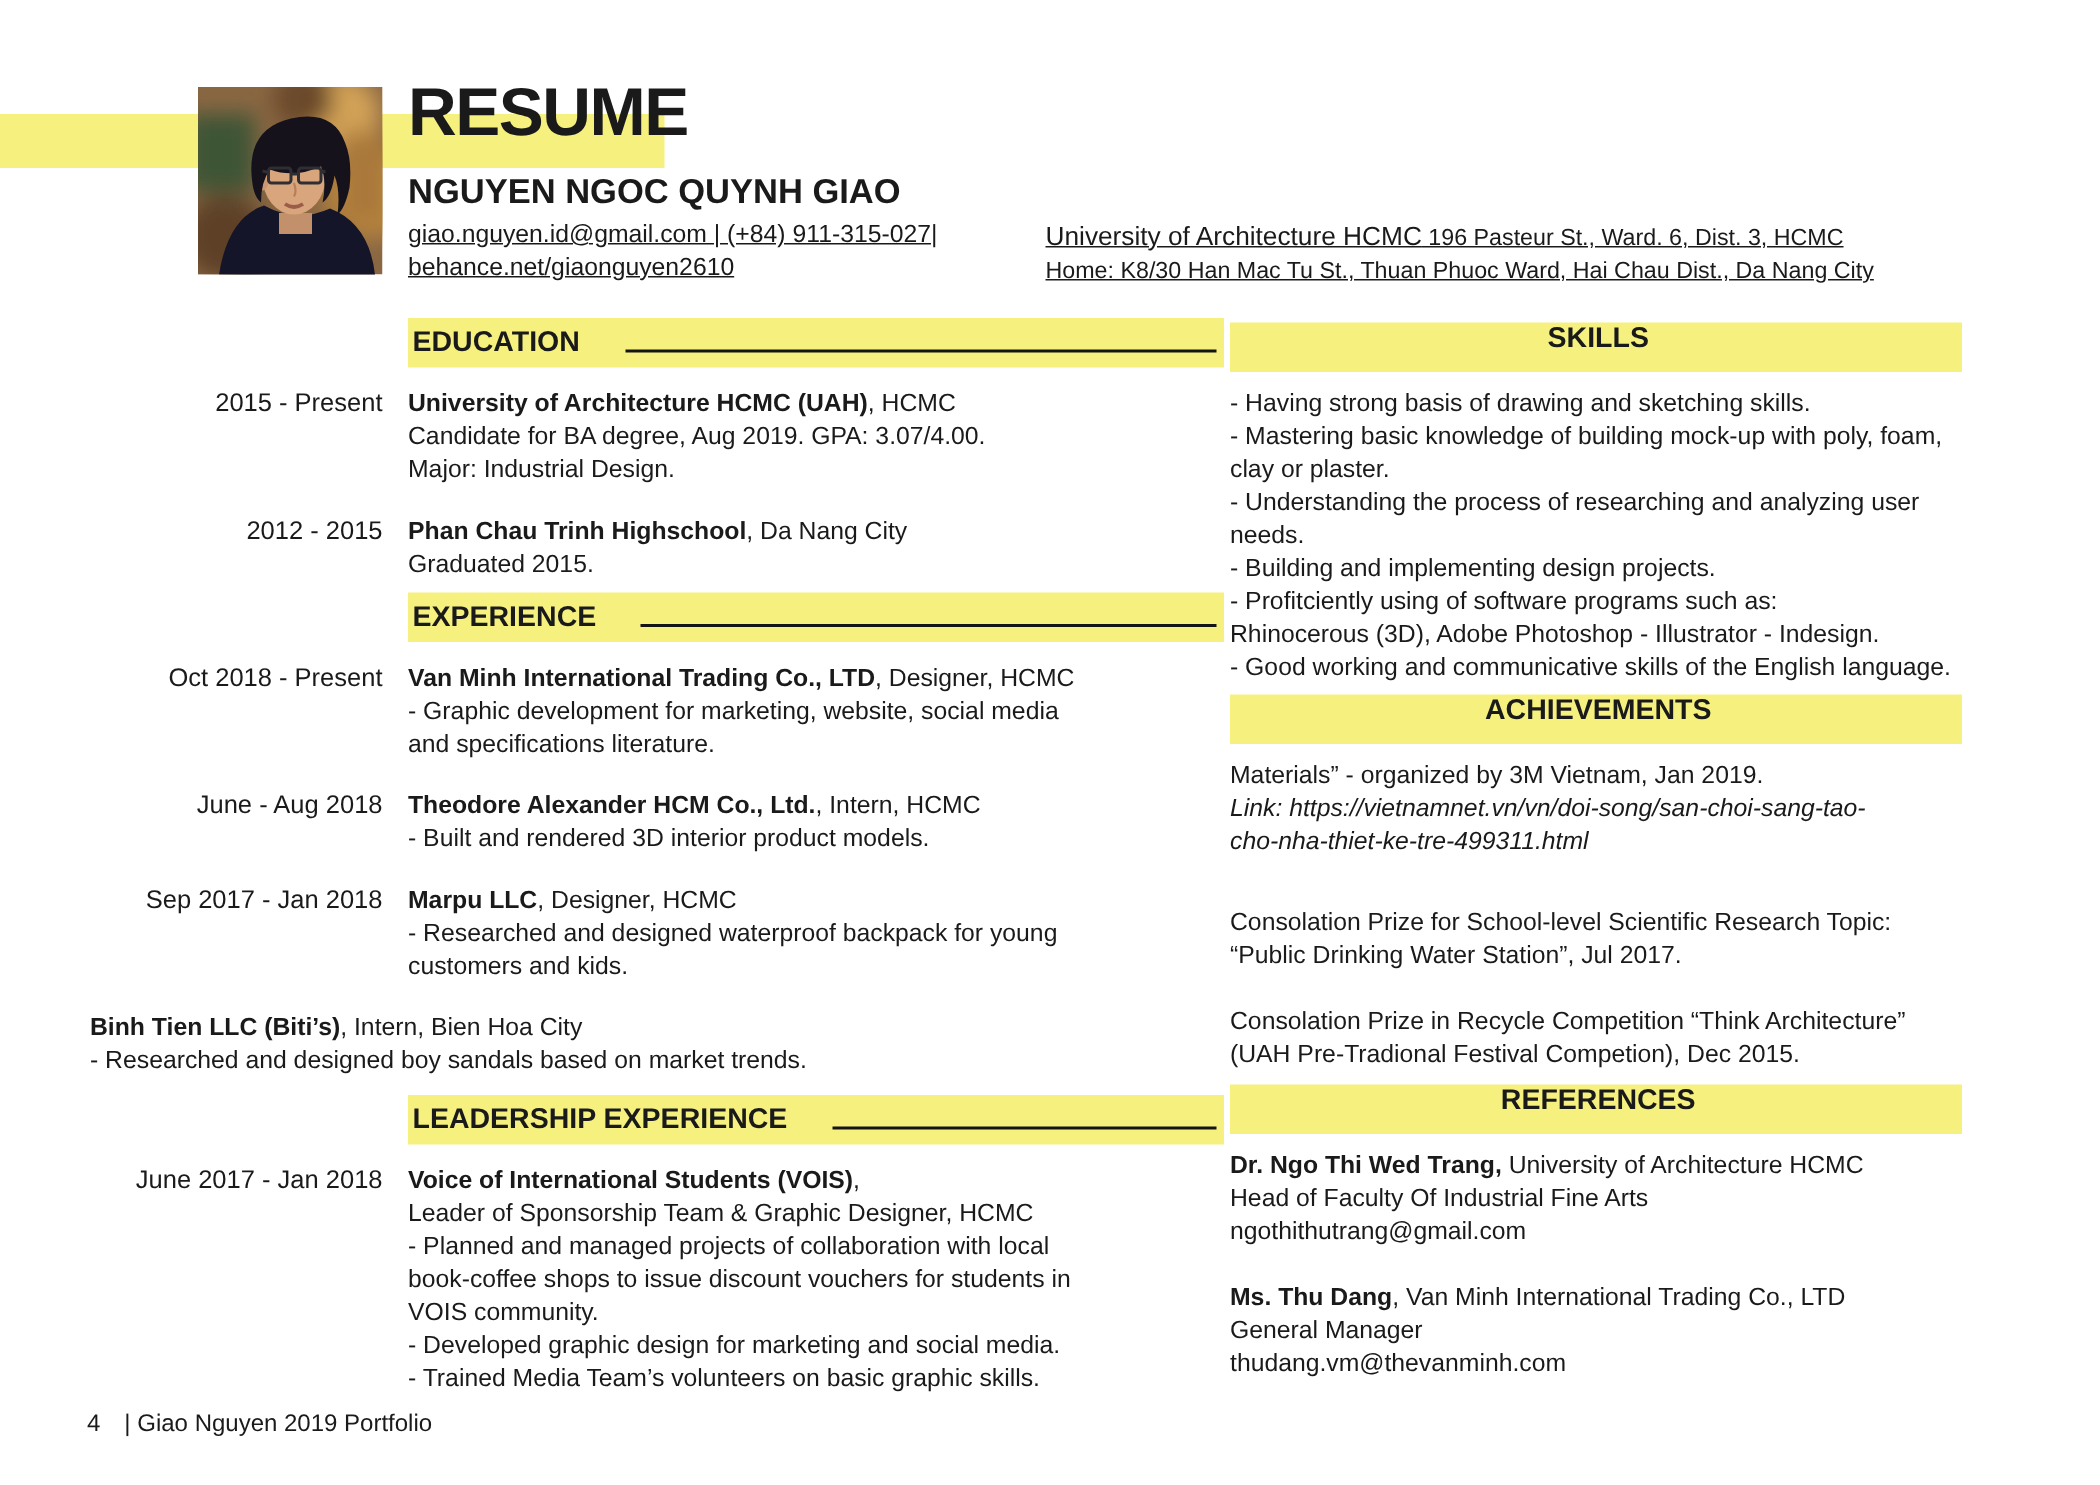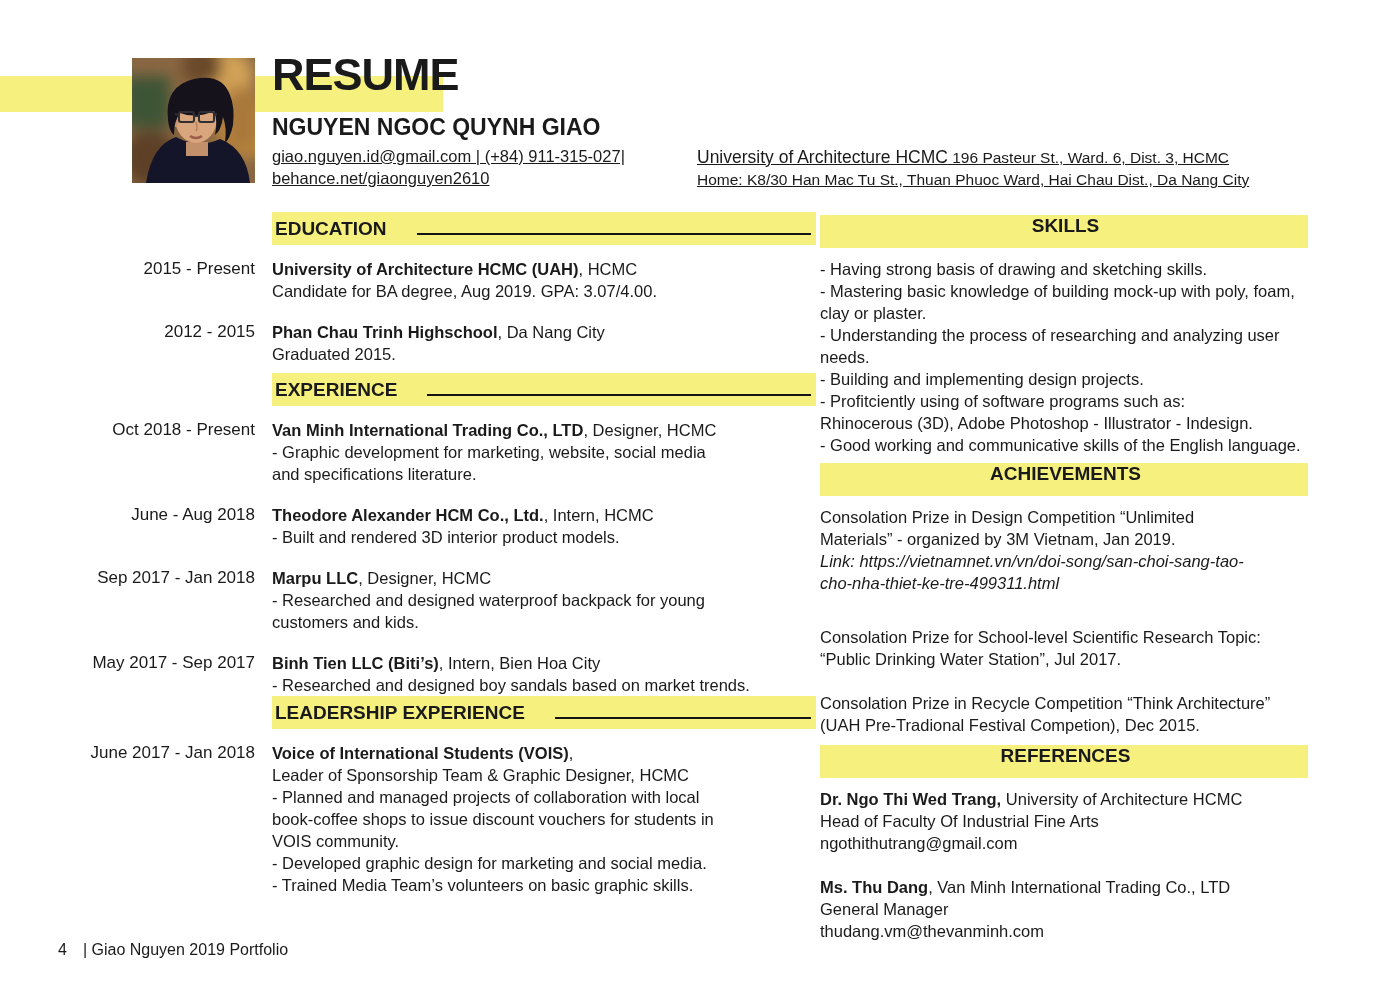--- a/index.html
+++ b/index.html
@@ -39,21 +39,21 @@
   .bar .rule{flex:1;height:2px;background:#141414;margin:10px 5px 0 30px;}
 
   .entry{display:grid;grid-template-columns:195px 1fr;column-gap:17px;margin-top:19px;}
   .entry.first{margin-top:0;}
   .date{text-align:right;font-size:17px;line-height:22px;white-space:nowrap;}
   .content{font-size:16.5px;line-height:22px;}
   .line{white-space:nowrap;}
   .org{font-weight:bold;}
 
   .sec-exp{margin-top:8px;}
-  .sec-lead{margin-top:0;}
+  .sec-lead{margin-top:12px;}
   .sec-ach{margin-top:7px;}
   .sec-ref{margin-top:9px;}
 
   .rline{font-size:16.5px;line-height:22px;white-space:nowrap;}
   .italic{font-style:italic;}
   .para{margin-top:32px;}
   .para.p3{margin-top:22px;}
   .ref{margin-top:22px;}
   .ref.first{margin-top:0;}
   .ref .name{font-weight:bold;}
@@ -126,20 +126,21 @@
   <div>
     <div class="bar">
       <span class="t">EDUCATION</span>
       <span class="rule"></span>
     </div>
     <div class="entry first">
       <div class="date">2015 - Present</div>
       <div class="content">
         <div class="line"><span class="org">University of Architecture HCMC (UAH)</span><span>, HCMC</span></div>
         <div class="line">Candidate for BA degree, Aug 2019. GPA: 3.07/4.00.</div>
+        <div class="line">Major: Industrial Design.</div>
       </div>
     </div>
     <div class="entry">
       <div class="date">2012 - 2015</div>
       <div class="content">
         <div class="line"><span class="org">Phan Chau Trinh Highschool</span><span>, Da Nang City</span></div>
         <div class="line">Graduated 2015.</div>
       </div>
     </div>
   </div>
@@ -166,21 +167,20 @@
     </div>
     <div class="entry">
       <div class="date">Sep 2017 - Jan 2018</div>
       <div class="content">
         <div class="line"><span class="org">Marpu LLC</span><span>, Designer, HCMC</span></div>
         <div class="line">- Researched and designed waterproof backpack for young</div>
         <div class="line">customers and kids.</div>
       </div>
     </div>
     <div class="entry">
-      <div class="date">May 2017 - Sep 2017</div>
       <div class="content">
         <div class="line"><span class="org">Binh Tien LLC (Biti’s)</span><span>, Intern, Bien Hoa City</span></div>
         <div class="line">- Researched and designed boy sandals based on market trends.</div>
       </div>
     </div>
   </div>
 
   <div class="sec-lead">
     <div class="bar">
       <span class="t">LEADERSHIP EXPERIENCE</span>
@@ -220,21 +220,20 @@
       <div class="rline">- Good working and communicative skills of the English language.</div>
     </div>
   </div>
 
   <div class="sec-ach">
     <div class="bar">
       <span class="t">ACHIEVEMENTS</span>
       <span class="rule"></span>
     </div>
     <div>
-      <div class="rline">Consolation Prize in Design Competition “Unlimited</div>
       <div class="rline">Materials” - organized by 3M Vietnam, Jan 2019.</div>
       <div class="rline italic">Link: https://vietnamnet.vn/vn/doi-song/san-choi-sang-tao-</div>
       <div class="rline italic">cho-nha-thiet-ke-tre-499311.html</div>
     </div>
     <div class="para">
       <div class="rline">Consolation Prize for School-level Scientific Research Topic:</div>
       <div class="rline">“Public Drinking Water Station”, Jul 2017.</div>
     </div>
     <div class="para p3">
       <div class="rline">Consolation Prize in Recycle Competition “Think Architecture”</div>

